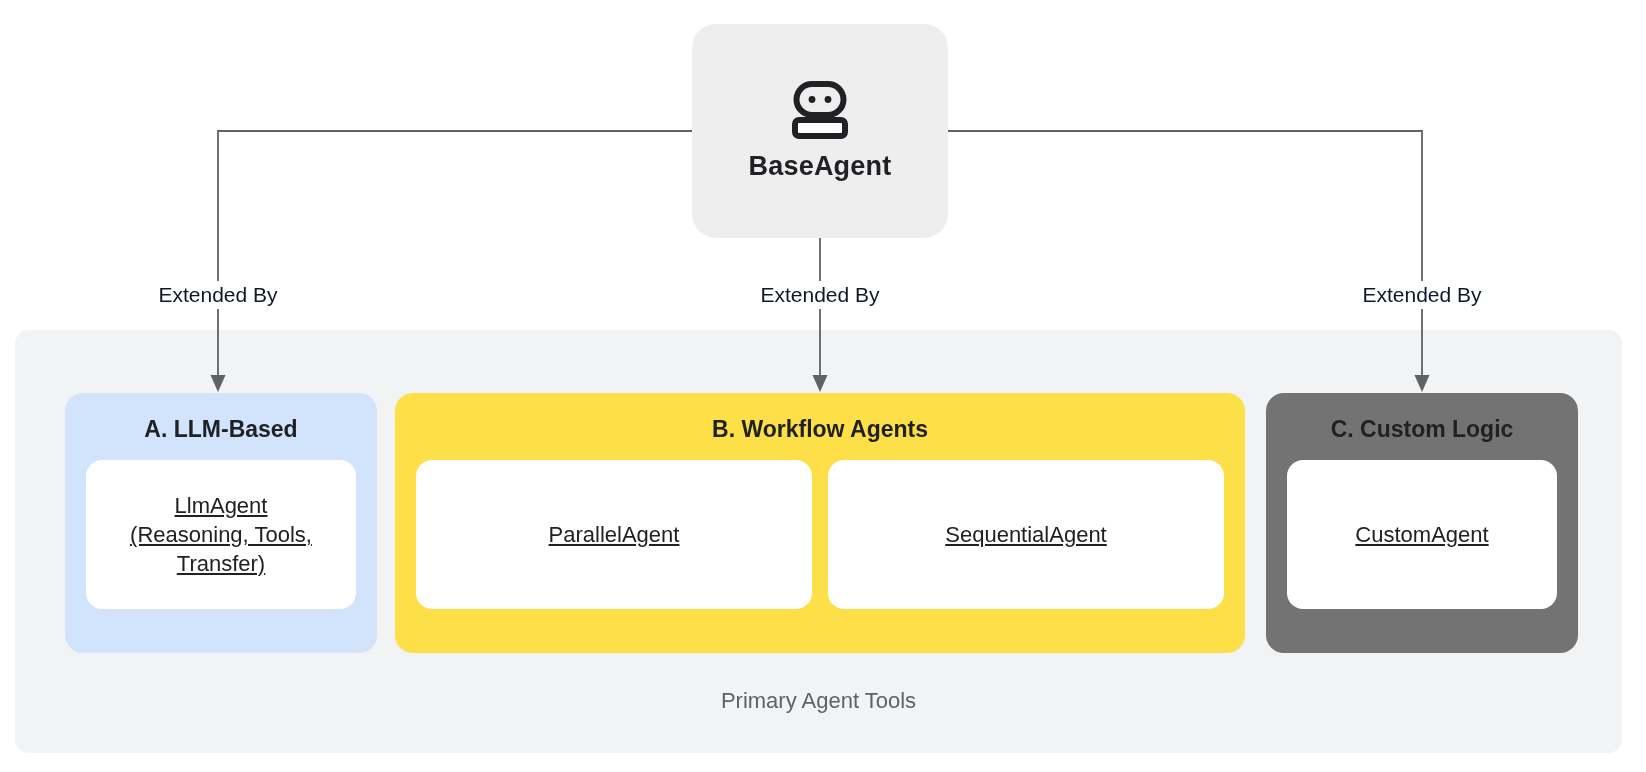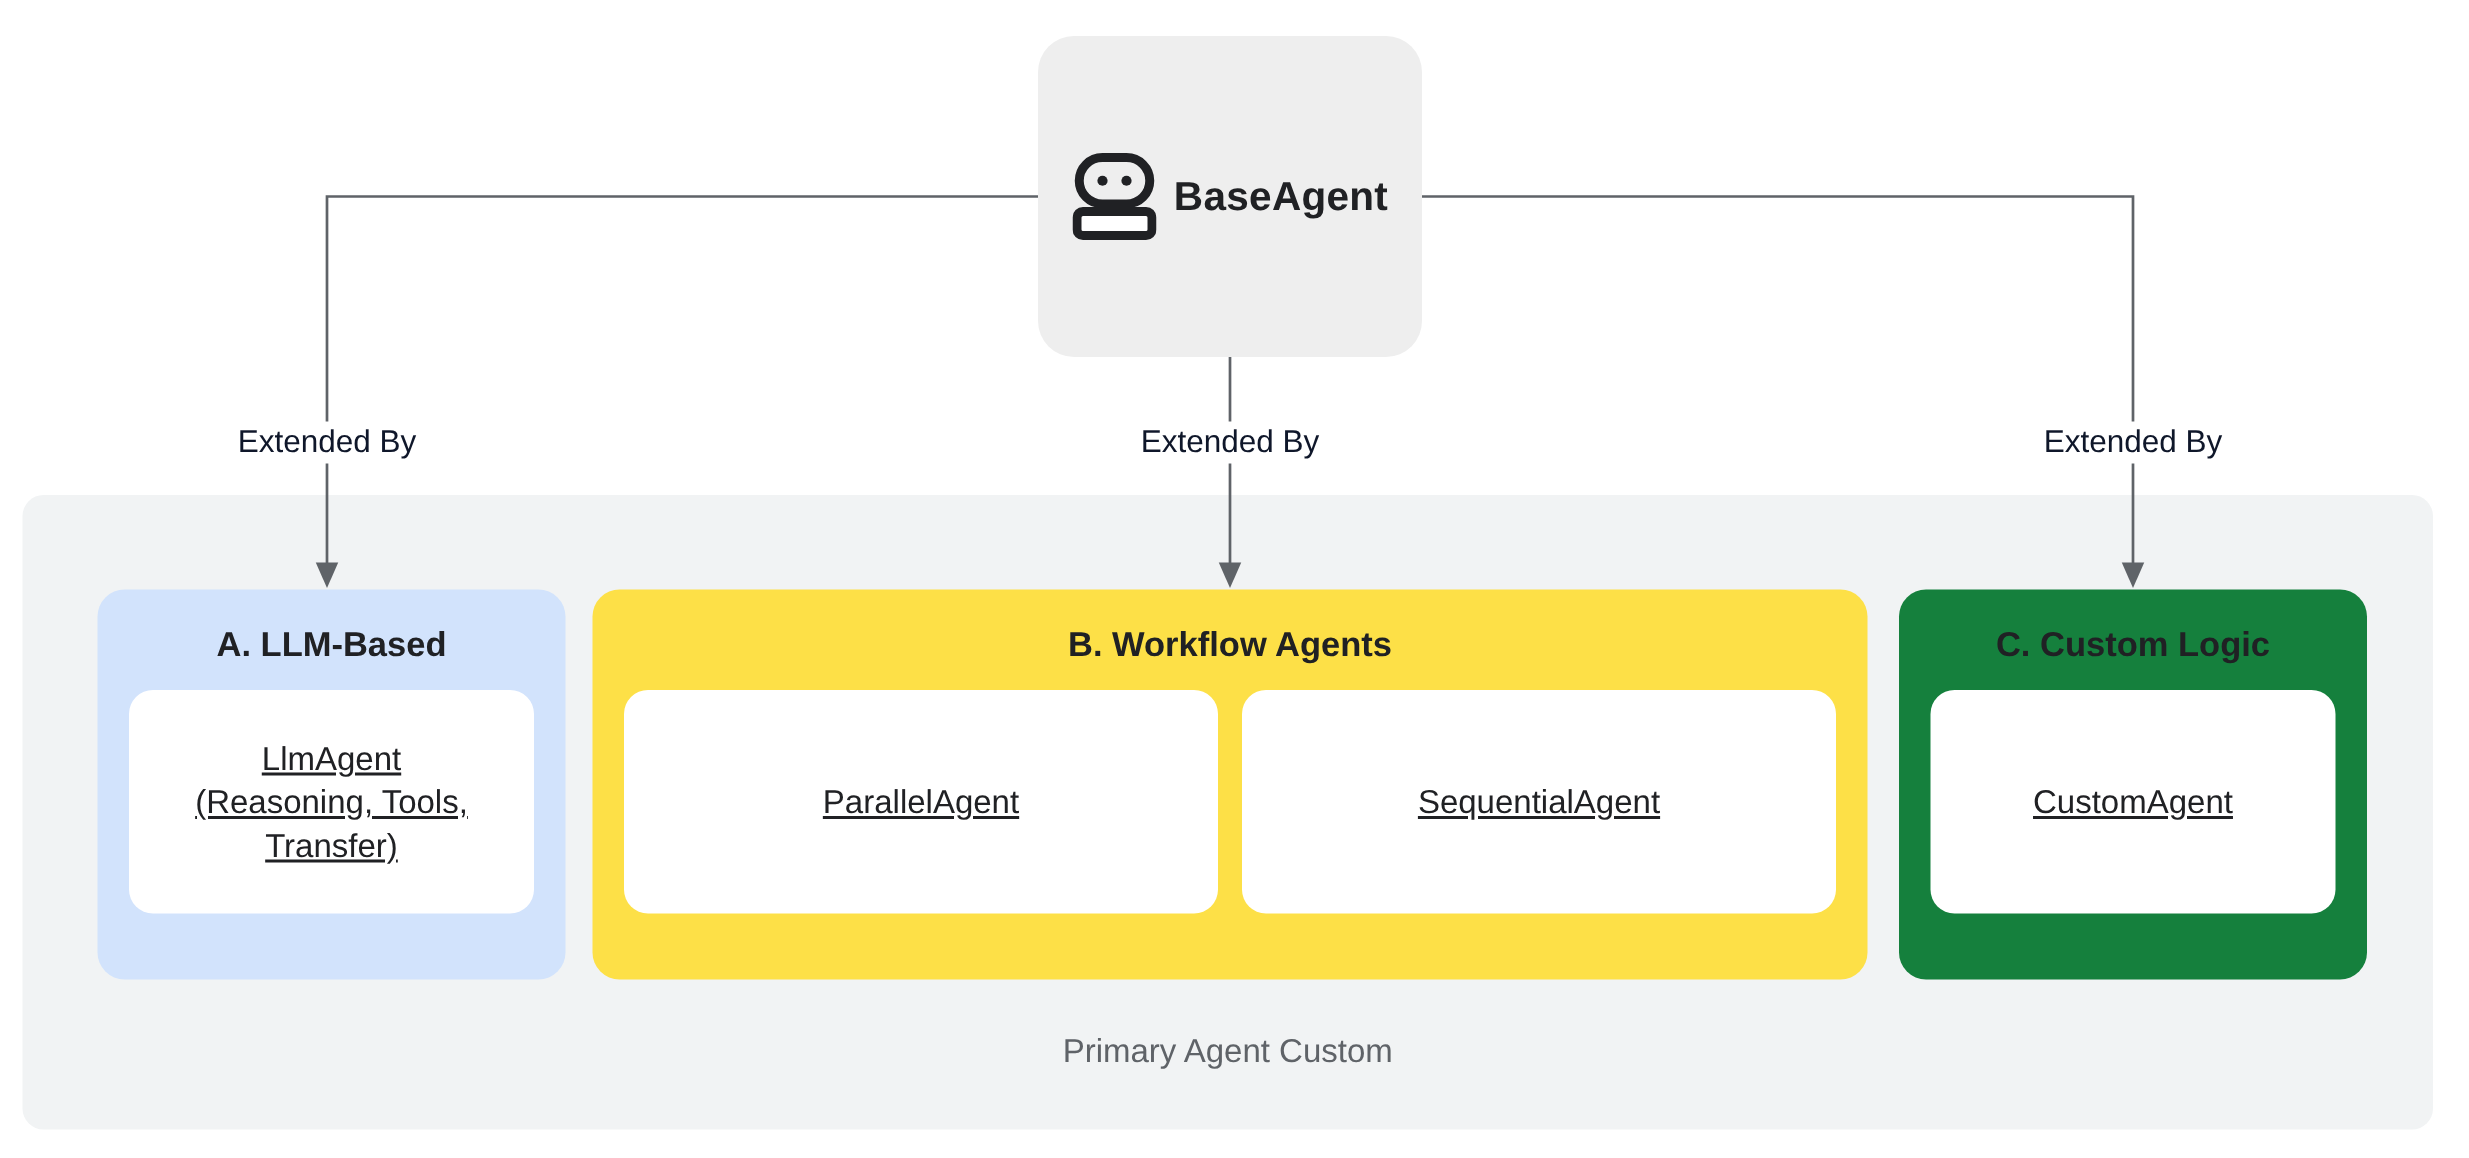--- a/index.html
+++ b/index.html
@@ -23,21 +23,21 @@
   }
 
   
   .root-node {
     position: absolute;
     left: 692px; top: 24px;
     width: 256px; height: 214px;
     background: #eeeeee;
     border-radius: 24px;
     display: flex;
-    flex-direction: row;
+    flex-direction: column;
     align-items: center;
     justify-content: center;
     gap: 12px;
     z-index: 3;
   }
   .root-node .node-label {
     font-size: 27px;
     font-weight: 700;
     letter-spacing: 0.2px;
     color: #202124;
@@ -162,23 +162,23 @@
     </section>
 
     <section class="group group-flow" style="background: #fde047;">
       <h2 class="group-title">B. Workflow Agents</h2>
       <div class="cards">
         <div class="card">ParallelAgent</div>
         <div class="card">SequentialAgent</div>
       </div>
     </section>
 
-    <section class="group group-custom" style="background: #15803d;">
+    <section class="group group-custom" style="background: #737373;">
       <h2 class="group-title">C. Custom Logic</h2>
       <div class="cards">
         <div class="card">CustomAgent</div>
       </div>
     </section>
 
-    <div class="panel-caption">Primary Agent Custom</div>
+    <div class="panel-caption">Primary Agent Tools</div>
   </div>
 
 </div>
 
 </body></html>

